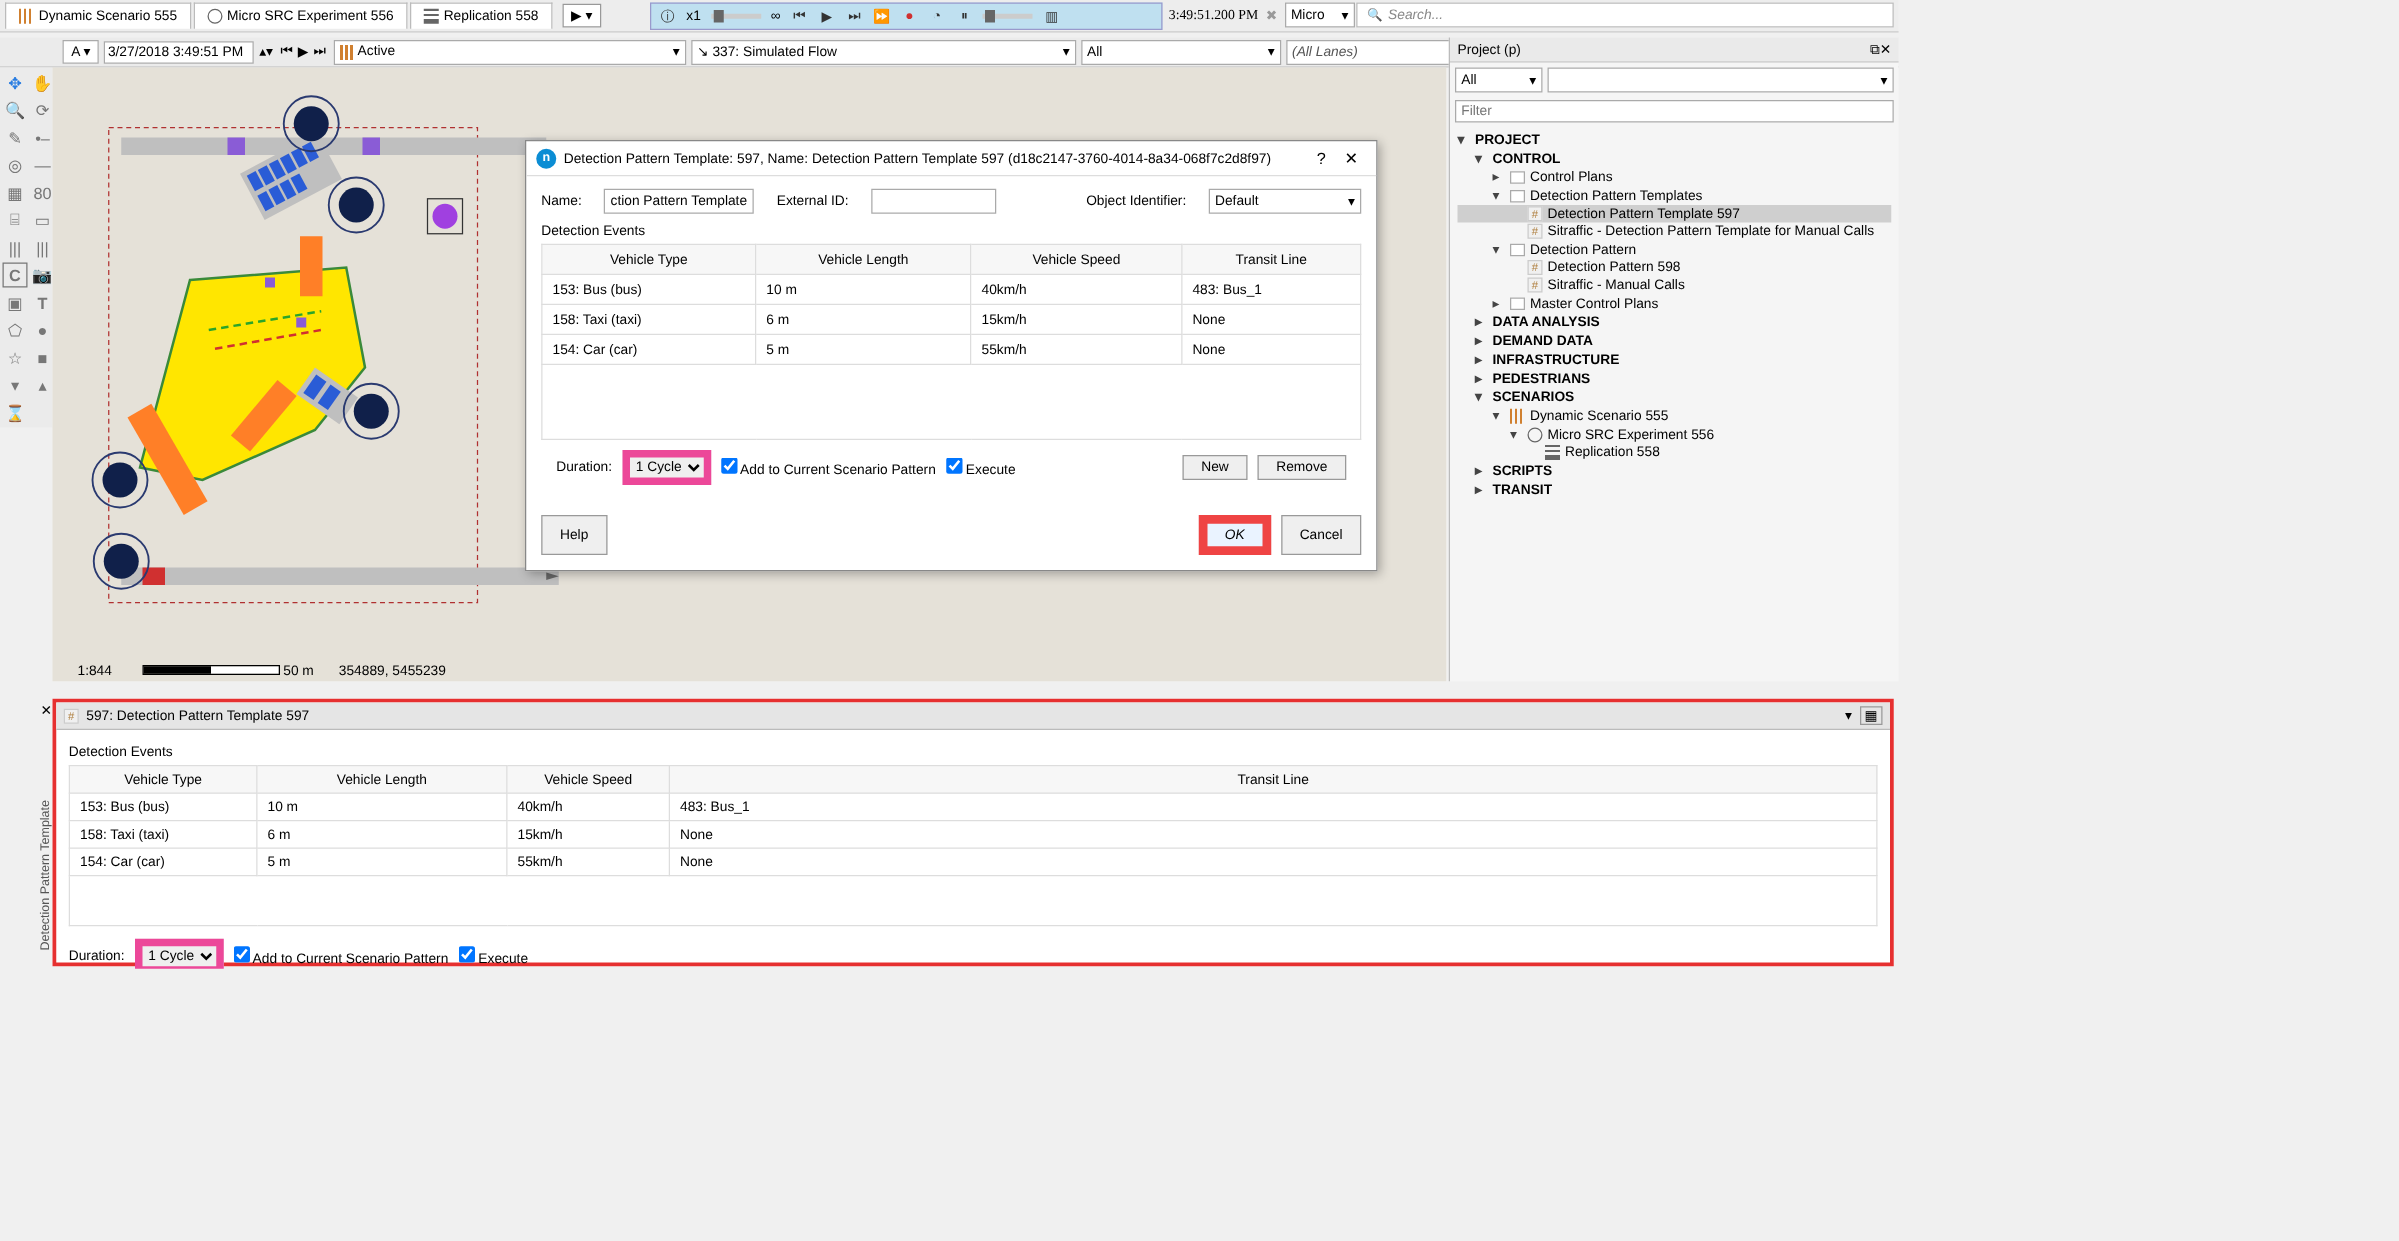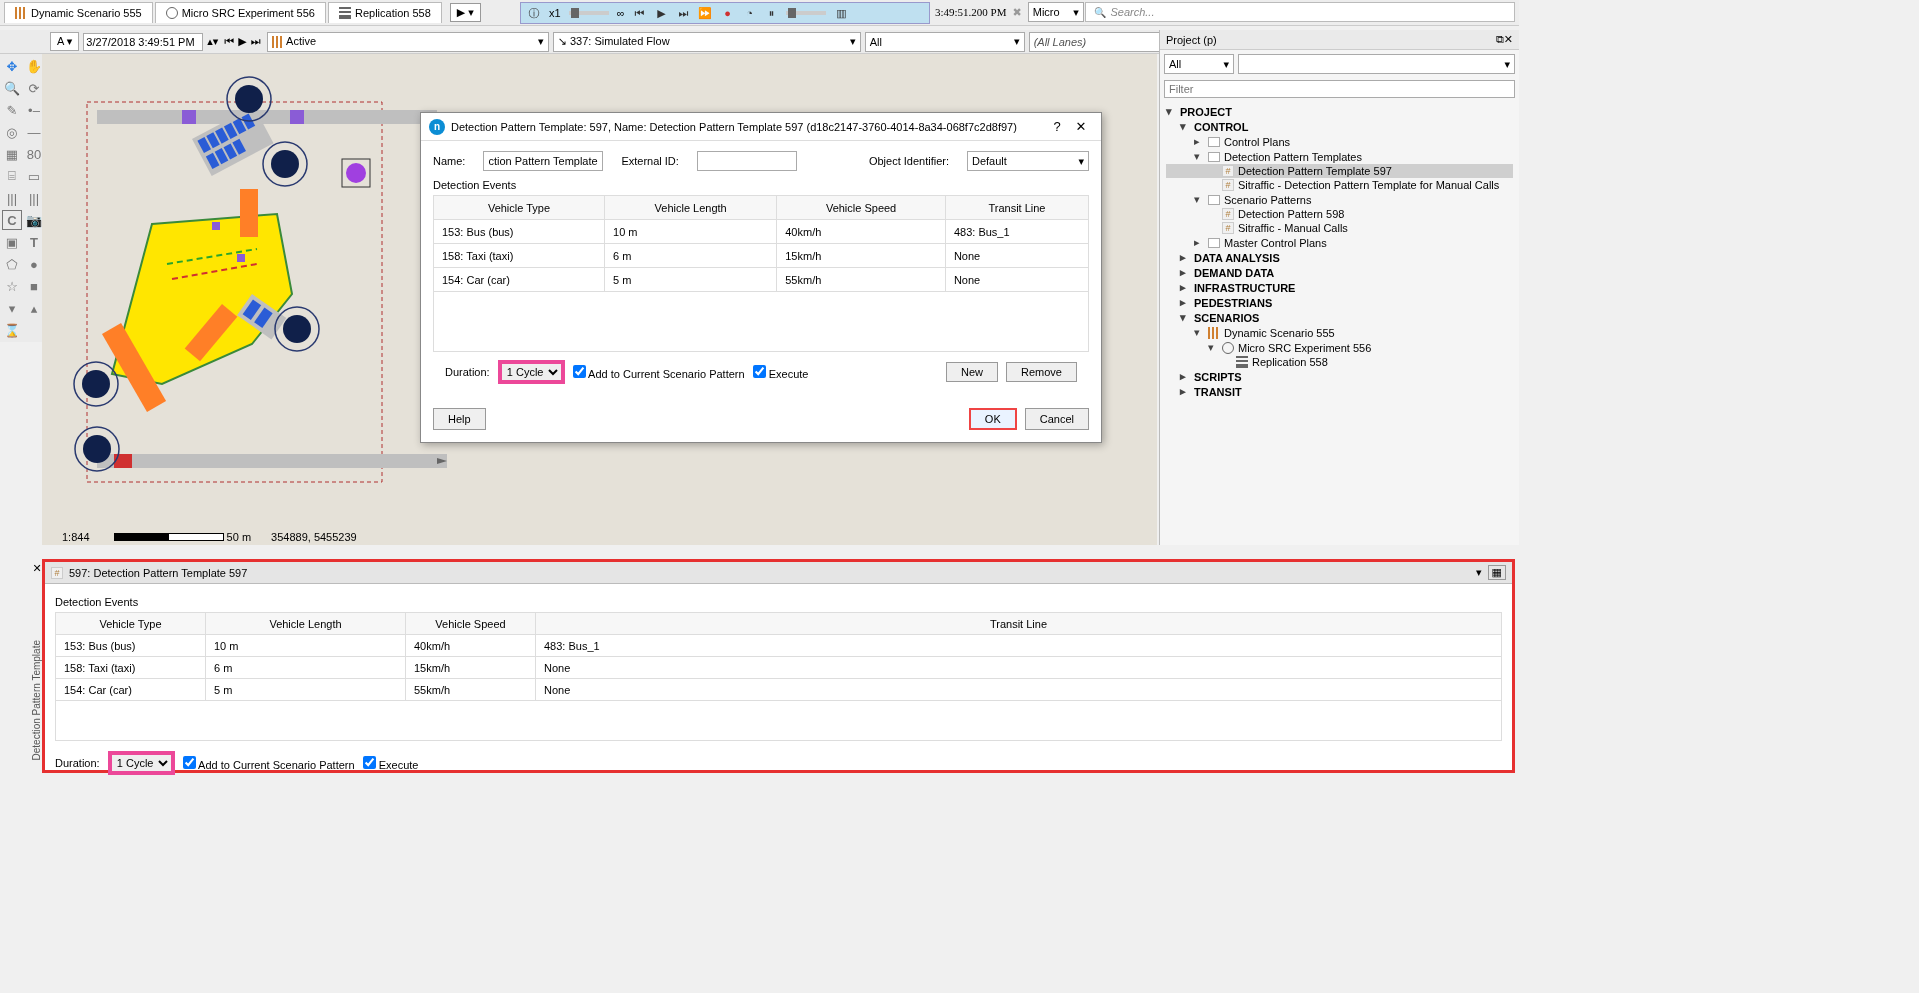--- a/index.html
+++ b/index.html
@@ -57,23 +57,23 @@
 .form-row label { white-space: nowrap; }
 .form-row input[type=text] { border: 1px solid #aaa; padding: 2px 4px; height: 20px; }
 .group-label { margin: 6px 0 4px; }
 .det-table { width: 100%; border: 1px solid #bbb; border-collapse: collapse; }
 .det-table th, .det-table td { border: 1px solid #ddd; padding: 4px 8px; text-align: left; height: 24px; }
 .det-table th { background: #f7f7f7; text-align: center; font-weight: normal; }
 .det-table .empty-row td { height: 60px; }
 .dialog-bottom { display: flex; align-items: center; gap: 8px; padding: 8px 12px; }
 .dialog-bottom .spacer { flex: 1; }
 .btn { border: 1px solid #999; background: #efefef; padding: 3px 14px; cursor: pointer; }
-.btn.primary { border: 2px solid #ef4444; background: #eaf3ff; }
+.btn.primary { border: 7px solid #ef4444; background: #eaf3ff; font-style: italic; }
 .dialog-footer { display: flex; padding: 6px 12px 12px; gap: 8px; }
-select.small-combo { border: 4px solid #ec4899; padding: 1px; font-size: 11px; text-align: center; }
+select.small-combo { border: 6px solid #ec4899; padding: 1px; font-size: 11px; }
 
 
 .lower-panel { position: absolute; left: 42px; right: 4px; bottom: 2px; height: 214px; border: 3px solid #e63030; background: #fff; }
 .lower-header { height: 22px; background: #e5e5e5; border-bottom: 1px solid #bbb; display: flex; align-items: center; padding: 0 6px; gap: 6px; }
 .lower-header .spacer { flex: 1; }
 .lower-body { padding: 6px 10px; }
 .det-table2 { width: 100%; border: 1px solid #bbb; border-collapse: collapse; }
 .det-table2 th, .det-table2 td { border: 1px solid #ddd; padding: 4px 8px; text-align: left; height: 22px; }
 .det-table2 th { background: #f7f7f7; text-align: center; font-weight: normal; }
 .lower-footer { display: flex; align-items: center; gap: 8px; padding: 4px 10px; }
@@ -391,21 +391,21 @@
         <span>Detection Pattern Template 597</span>
       </div>
     <div class="tree-item indent-3">
         <span class="expander"> </span>
         <span class="hash-ico">#</span>
         <span>Sitraffic - Detection Pattern Template for Manual Calls</span>
       </div>
     <div class="tree-item indent-2">
         <span class="expander">▾</span>
         <span class="folder-ico"></span>
-        <span>Scenario Patterns</span>
+        <span>Detection Pattern</span>
       </div>
     <div class="tree-item indent-3">
         <span class="expander"> </span>
         <span class="hash-ico">#</span>
         <span>Detection Pattern 598</span>
       </div>
     <div class="tree-item indent-3">
         <span class="expander"> </span>
         <span class="hash-ico">#</span>
         <span>Sitraffic - Manual Calls</span>

